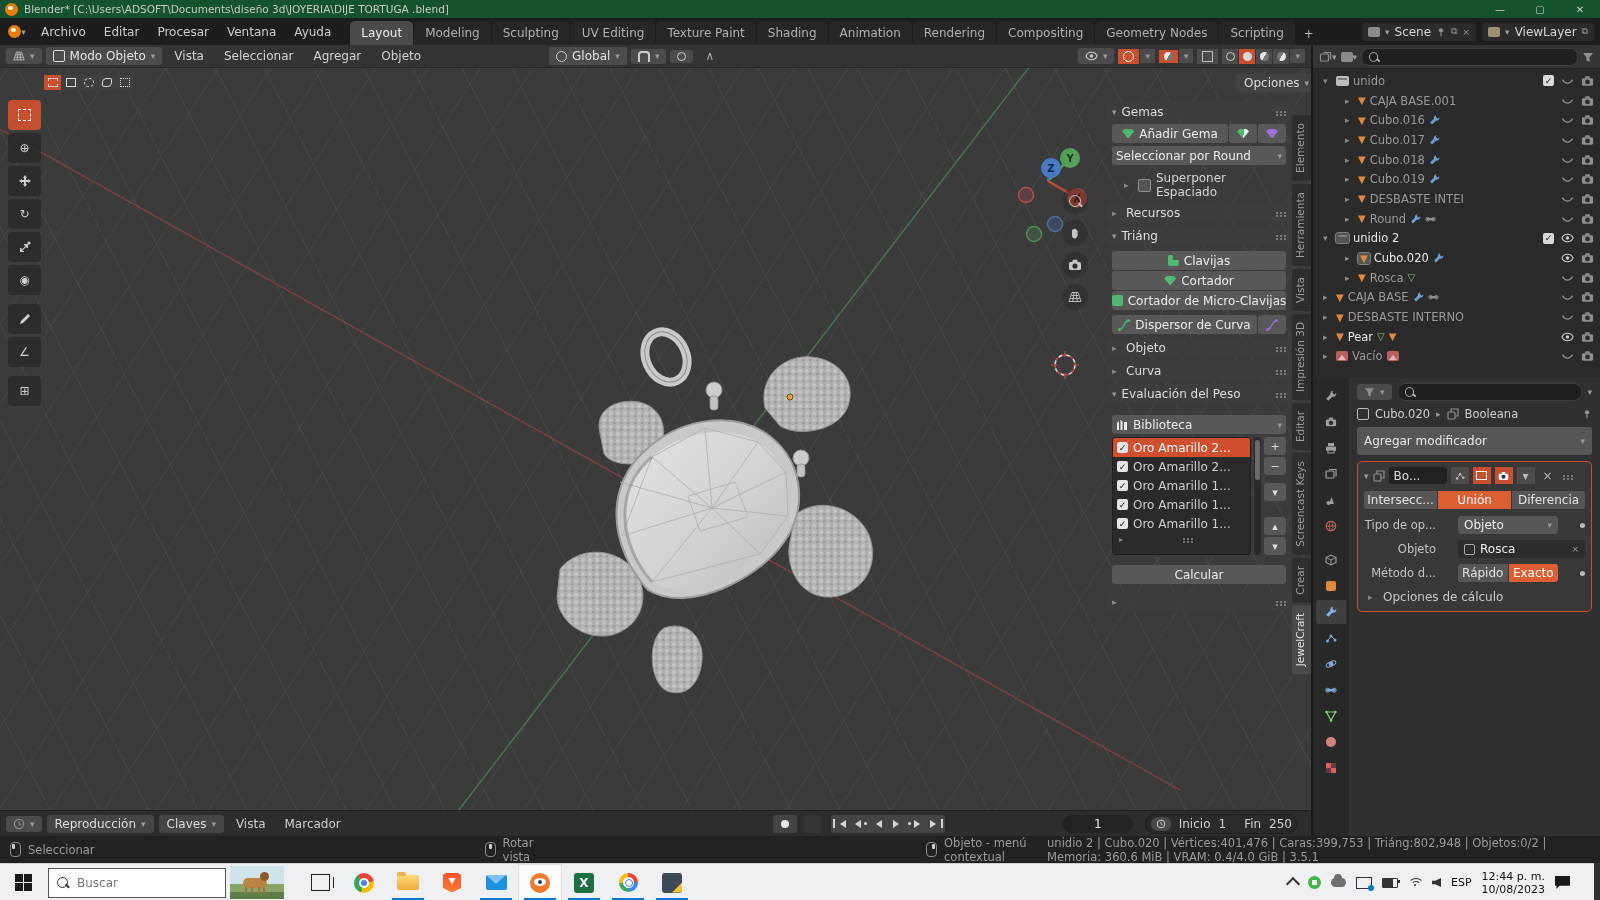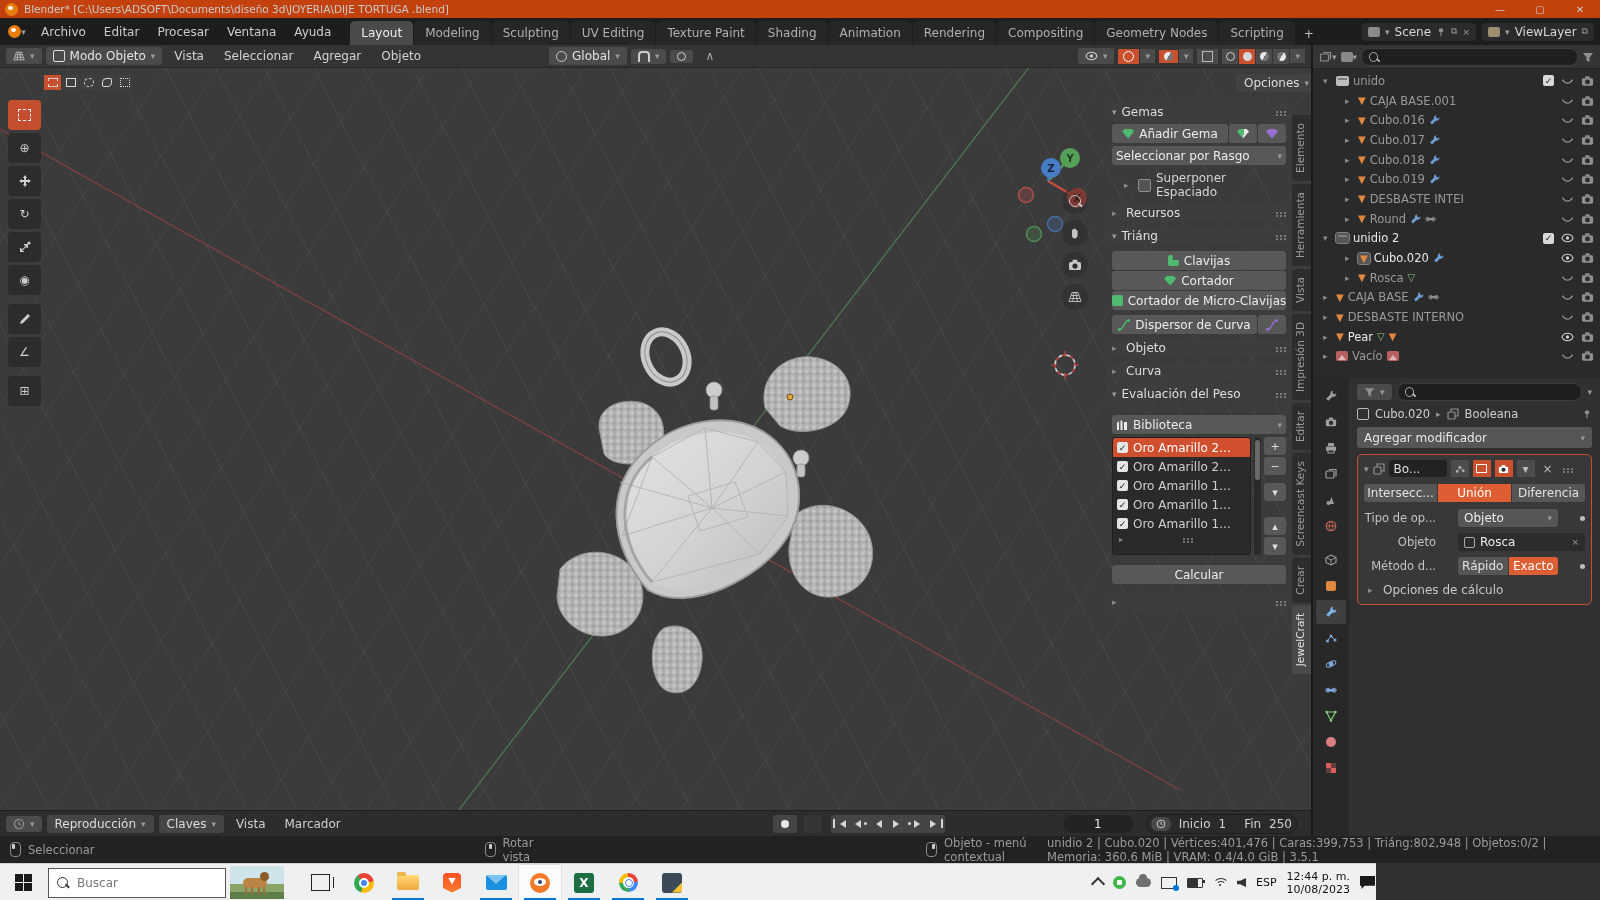--- a/index.html
+++ b/index.html
@@ -1,21 +1,21 @@
 <!DOCTYPE html>
 <html><head>
 <meta charset="utf-8">
 <style>
   html,body{margin:0;padding:0;background:#000;}
   .screen{position:relative;width:1600px;height:900px;overflow:hidden;background:#303030;
     font-family:"DejaVu Sans",sans-serif;font-size:12px;color:#d0d0d0;}
   .abs{position:absolute;}
   .ic{width:12px;height:12px;fill:currentColor;flex:none;}
   
-  .titlebar{position:absolute;top:0;left:0;width:1600px;height:18px;background:#c2410c;display:flex;align-items:center;font-size:10.5px;color:#c9c9c9;}
+  .titlebar{position:absolute;top:0;left:0;width:1600px;height:18px;background:#14532d;display:flex;align-items:center;font-size:10.5px;color:#c9c9c9;}
   .blogo{width:13px;height:13px;margin:0 6px 0 5px;border-radius:50%;background:#e87d0d;position:relative;flex:none;}
   .blogo::after{content:"";position:absolute;left:3px;top:3px;width:5px;height:4px;border-radius:50%;background:#fff;}
   .wbtns{margin-left:auto;display:flex;height:100%;}
   .wbtn{width:40px;height:100%;display:flex;align-items:center;justify-content:center;color:#cfcfcf;font-size:10px;}
   
   .menubar{position:absolute;top:18px;left:0;width:1600px;height:27px;background:#1d1d1d;display:flex;align-items:center;padding:0 6px;box-sizing:border-box;}
   .mlogo{width:22px;height:16px;display:flex;align-items:center;justify-content:center;margin-right:4px;}
   .menu-item{padding:3px 9px;color:#cccccc;}
   .ws-tabs{display:flex;align-items:flex-end;height:100%;margin-left:10px;}
   .ws-tab{padding:5px 11px 5px;background:#262626;color:#b0b0b0;border-radius:5px 5px 0 0;margin-right:1px;white-space:nowrap;}
@@ -107,21 +107,21 @@
   .icmut{color:#8f8f8f;}
   .selbox{outline:1.5px solid #808080;border-radius:2px;background:#555;}
   
   .props{position:absolute;left:1311px;top:378px;width:289px;height:458px;background:#303030;border-left:2px solid #191919;box-sizing:border-box;display:flex;}
   .ptabs{width:36px;background:#282828;display:flex;flex-direction:column;align-items:center;padding-top:6px;gap:2px;flex:none;}
   .ptab{width:30px;height:24px;display:flex;align-items:center;justify-content:center;color:#9f9f9f;border-radius:3px 0 0 3px;}
   .ptab.active{background:#3f3f3f;color:#7fb2e5;}
   .pmain{flex:1;position:relative;padding:5px 8px;box-sizing:border-box;}
   .prow{display:flex;align-items:center;gap:5px;margin-bottom:6px;}
   .pbread{color:#cfcfcf;display:flex;align-items:center;gap:6px;font-size:11.5px;}
-  .pselect{flex:1;height:21px;background:#565656;border-radius:3px;display:flex;align-items:center;padding:0 7px;color:#e8e8e8;gap:5px;}
+  .pselect{flex:1;height:28px;background:#565656;border-radius:3px;display:flex;align-items:center;padding:0 7px;color:#e8e8e8;gap:5px;}
   .modpanel{border:1px solid #c8502e;border-radius:5px;background:#383838;padding:5px 6px;}
   .mhead{display:flex;align-items:center;gap:4px;margin-bottom:7px;}
   .mname{width:48px;height:17px;background:#222;border-radius:3px;color:#ddd;display:flex;align-items:center;padding:0 5px;}
   .mtog{width:18px;height:17px;display:flex;align-items:center;justify-content:center;background:#4c4c4c;color:#bbb;}
   .mtog.on{background:#c8502e;color:#fff;}
   .seg{display:flex;gap:1px;margin-bottom:7px;}
   .seg .s{flex:1;height:18px;background:#565656;display:flex;align-items:center;justify-content:center;color:#e3e3e3;white-space:nowrap;overflow:hidden;padding:0 3px;}
   .seg .s.on{background:#dd5e33;color:#fff;}
   .frow{display:flex;align-items:center;gap:22px;margin-bottom:6px;}
   .flabel{width:72px;text-align:right;color:#c3c3c3;white-space:nowrap;overflow:hidden;flex:none;font-size:11.5px;}
@@ -142,21 +142,21 @@
   .rangepill .clockbtn{width:20px;height:14px;background:#4a4a4a;border-radius:7px;display:flex;align-items:center;justify-content:center;color:#ccc;}
   .recbtn{width:24px;height:18px;background:#454545;border-radius:3px;display:flex;align-items:center;justify-content:center;margin-left:420px;}
   .recdot{width:8px;height:8px;border-radius:50%;background:#e8e8e8;}
   
   .statusbar{position:absolute;top:836px;left:0;width:1600px;height:27px;background:#222;display:flex;align-items:center;color:#9b9b9b;font-size:11.5px;padding:0 10px;box-sizing:border-box;}
   .mouse{width:9px;height:13px;border:1px solid #8a8a8a;border-radius:4px;position:relative;margin-right:7px;flex:none;}
   .mouse span{position:absolute;top:1px;width:3px;height:5px;background:#cfcfcf;border-radius:1px;}
   .mouse .l{left:1px;} .mouse .m{left:3px;} .mouse .r{right:1px;}
   .stats{margin-left:auto;color:#9b9b9b;}
   
-  .taskbar{position:absolute;top:863px;left:0;width:1376px;height:37px;background:#eef0f1;border-top:1px solid #cfcfcf;display:flex;align-items:center;color:#222;}
+  .taskbar{position:absolute;top:863px;left:0;width:1594px;height:37px;background:#eef0f1;border-top:1px solid #cfcfcf;display:flex;align-items:center;color:#222;}
   .tb-cell{width:44px;height:37px;display:flex;align-items:center;justify-content:center;position:relative;flex:none;}
   .tb-cell.appactive{background:#fbfbfb;box-shadow:inset 0 0 0 1px #e0e0e0;}
   .runbar{position:absolute;bottom:0;left:6px;right:6px;height:3px;background:#0078d7;}
   .winlogo{width:17px;height:17px;display:grid;grid-template-columns:8px 8px;grid-template-rows:8px 8px;gap:1px;}
   .winlogo span{background:#1a1a1a;}
   .tb-search{width:160px;height:28px;background:#fff;border:1px solid #555;display:flex;align-items:center;gap:7px;padding:0 8px;margin-left:2px;flex:none;}
   .tb-search input{border:none;outline:none;font-size:12px;width:100%;color:#333;font-family:"DejaVu Sans",sans-serif;}
   .magdark{width:9px;height:9px;border:1.5px solid #333;border-radius:50%;position:relative;flex:none;}
   .magdark::after{content:"";position:absolute;left:7px;top:7px;width:5px;height:1.5px;background:#333;transform:rotate(45deg);}
   .lionpic{width:54px;height:33px;position:relative;overflow:hidden;background:linear-gradient(#cfe3ea 0 55%,#8aa468 55% 78%,#5f7d49 78% 100%);flex:none;margin-left:4px;}
@@ -175,21 +175,21 @@
   .ic-mail::after{content:"";position:absolute;left:0;top:0;border-left:10.5px solid transparent;border-right:10.5px solid transparent;border-top:9px solid #7cc3f2;}
   .ic-blender{width:20px;height:20px;border-radius:50%;background:#f5792a;position:relative;}
   .ic-blender::before{content:"";position:absolute;left:4px;top:5px;width:12px;height:8px;border-radius:50%;background:#fff;}
   .ic-blender::after{content:"";position:absolute;left:8px;top:7px;width:4px;height:4px;border-radius:50%;background:#23426e;}
   .ic-excel{width:20px;height:20px;background:#1d6f42;border-radius:3px;color:#fff;font-weight:bold;font-size:12px;display:flex;align-items:center;justify-content:center;}
   .ic-gsearch{width:19px;height:19px;border-radius:50%;background:conic-gradient(#ea4335 0 25%,#4285f4 25% 50%,#34a853 50% 75%,#fbbc05 75% 100%);position:relative;}
   .ic-gsearch::before{content:"";position:absolute;left:4px;top:4px;width:11px;height:11px;border-radius:50%;background:#fff;}
   .ic-gsearch::after{content:"";position:absolute;left:6px;top:6px;width:6px;height:6px;border:1.6px solid #4285f4;border-radius:50%;}
   .ic-darkapp{width:20px;height:20px;background:#3b4a56;border-radius:3px;position:relative;overflow:hidden;}
   .ic-darkapp::after{content:"";position:absolute;right:0;bottom:0;width:10px;height:10px;background:#f6c431;clip-path:polygon(100% 0,100% 100%,0 100%);}
-  .tray{margin-left:auto;display:flex;align-items:center;gap:10px;padding-right:1px;}
+  .tray{margin-left:auto;display:flex;align-items:center;gap:10px;padding-right:24px;}
   .chev{width:8px;height:8px;border-left:2px solid #333;border-top:2px solid #333;transform:rotate(45deg);margin-top:3px;}
   .greenc{width:13px;height:13px;border-radius:50%;background:#3eb649;position:relative;}
   .greenc::after{content:"";position:absolute;left:4px;top:4px;width:5px;height:5px;background:#fff;border-radius:1px;}
   .cloudic{width:15px;height:9px;background:#6f6f6f;border-radius:6px;position:relative;}
   .cloudic::before{content:"";position:absolute;left:3px;top:-4px;width:8px;height:8px;background:#6f6f6f;border-radius:50%;}
   .monic{width:14px;height:10px;border:1.6px solid #333;position:relative;}
   .monic::after{content:"";position:absolute;right:-3px;bottom:-3px;width:6px;height:6px;background:#0078d7;border-radius:50%;}
   .batic{width:14px;height:8px;border:1.5px solid #333;border-radius:1px;position:relative;background:linear-gradient(90deg,#333 0 70%,transparent 70%);}
   .batic::after{content:"";position:absolute;right:-3px;top:1.5px;width:2px;height:3px;background:#333;}
   .wifiic{width:14px;height:10px;position:relative;}
@@ -604,21 +604,21 @@
           </span>
         <span class="jc-btn sq">
             <span class="gemicon half"></span>
           </span>
         <span class="jc-btn sq">
             <span class="gemicon purple"></span>
           </span>
       </div>
       <div class="jc-row">
         <span class="jc-btn">
-            <span>Seleccionar por Rasgo</span>
+            <span>Seleccionar por Round</span>
             <span class="caret" style="margin-left:auto">▾</span>
           </span>
       </div>
       <div class="jc-check">
         <span class="exp">▸</span>
           <span class="cbox"></span>
         <span>Superponer Espaciado</span>
       </div>
       <div class="jc-hdr">
           <span class="exp">▸</span>

